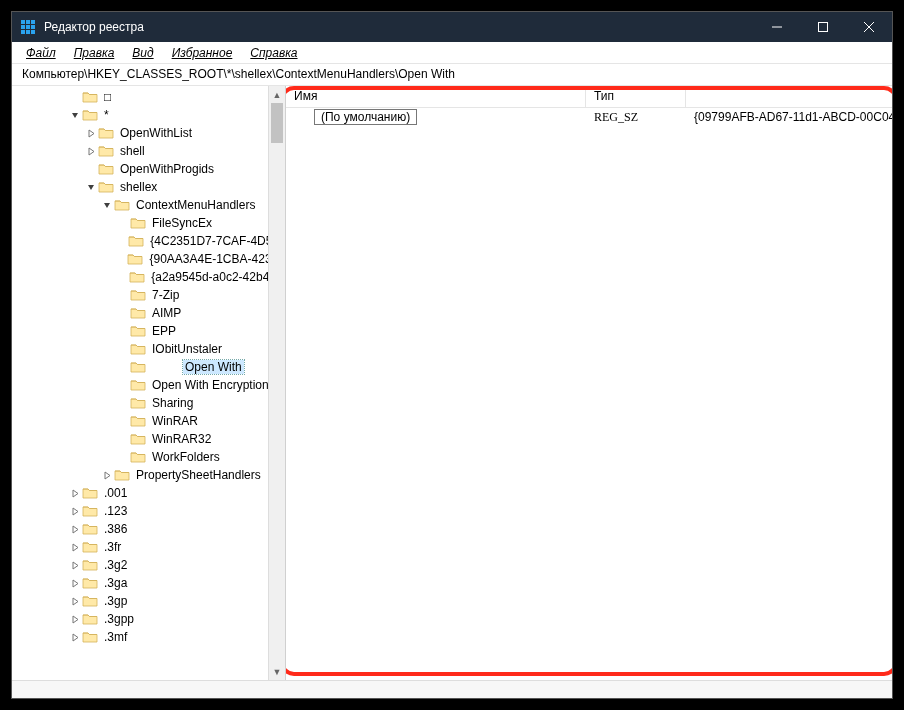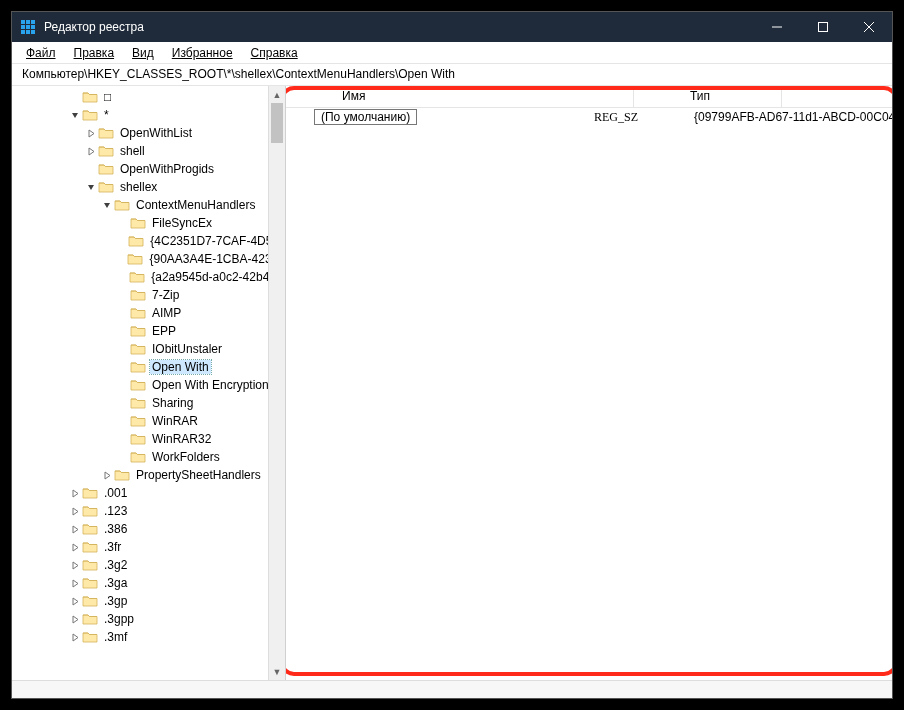--- a/index.html
+++ b/index.html
@@ -48,20 +48,21 @@
     align-items:center;
     padding: 0 6px;
     gap: 2px;
     border-bottom: 1px solid #e5e5e5;
     background:#fff;
   }
   .menuitem {
     padding: 2px 8px;
     font-size:12px;
     cursor:default;
+    font-style:italic;
   }
   .menuitem .ul { text-decoration: underline; }
   .addressbar {
     height: 22px;
     padding: 3px 10px;
     font-size:12px;
     border-bottom:1px solid #e5e5e5;
     white-space:nowrap;
     overflow:hidden;
   }
@@ -104,41 +105,42 @@
   }
   .tree-label{
     font-size:12px;
     padding:0 2px;
     overflow:hidden;
     text-overflow:clip;
   }
   .tree-row.selected .tree-label{
     background:#cde8ff;
     outline:1px dotted #7aa;
+    margin-left:33px;
   }
   .right {
     flex:1;
     position:relative;
     overflow:hidden;
     background:#fff;
   }
   .list-header{
     height:22px;
     display:flex;
     border-bottom:1px solid #e5e5e5;
     font-size:12px;
     color:#000;
     position:relative;
     z-index:2;
     background:#fff;
   }
   .col{
     padding:3px 8px;
     border-right:1px solid #e5e5e5;
-    overflow:hidden;white-space:nowrap;margin-left:48px;
+    overflow:hidden;white-space:nowrap;
   }
   .col.name{width:300px;}
   .col.type{width:100px;}
   .col.value{flex:1;border-right:none;}
   .list-row{
     display:flex;
     height:18px;
     align-items:center;
     font-size:12px;
     position:relative;

